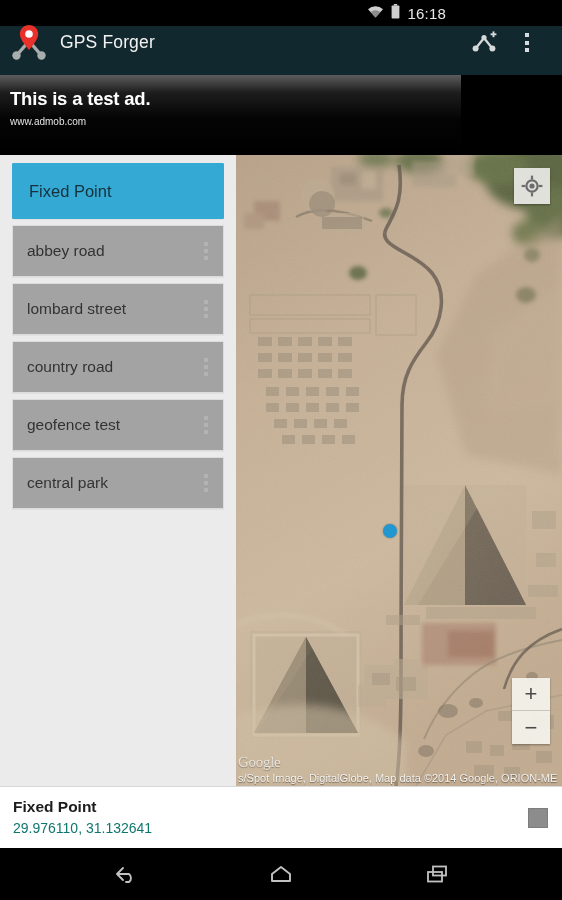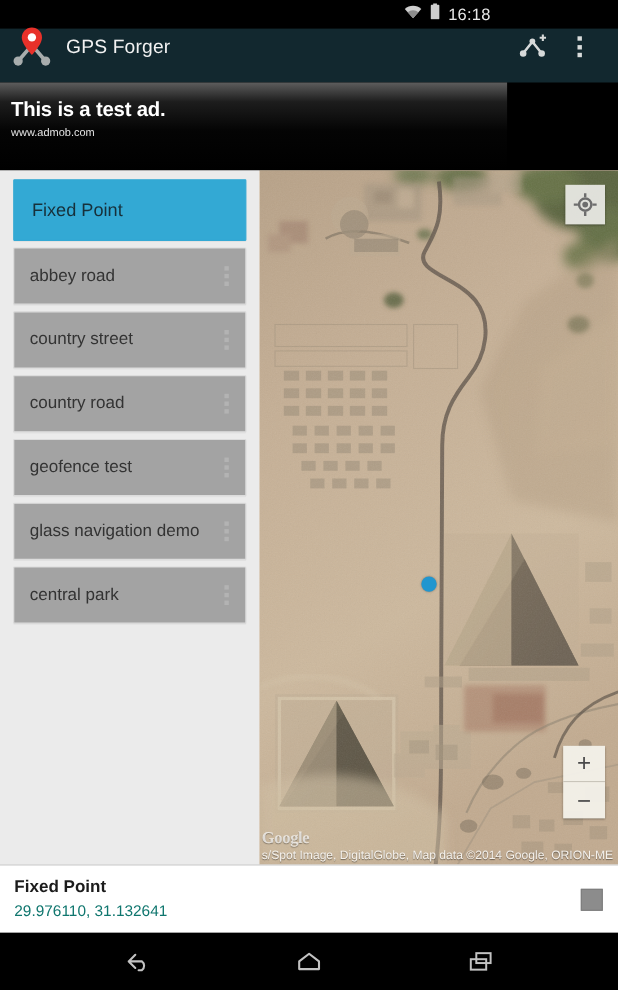--- a/index.html
+++ b/index.html
@@ -222,21 +222,21 @@
     color: #4a4a4a;
     cursor: pointer;
     line-height: 1;
     user-select: none;
   }
   .zoom-btn.zoom-in { border-bottom: 1px solid #c9c5ba; }
   .google-logo {
     position: absolute;
     left: 2px; bottom: 15px;
     font-size: 15px;
-    font-weight: bold;
+    font-weight: normal;
     color: rgba(255,255,255,0.72);
     text-shadow: 0 1px 1px rgba(0,0,0,0.35);
     letter-spacing: -0.3px;
     font-family: "Liberation Serif", serif;
   }
   .map-attribution {
     position: absolute;
     left: 0; bottom: 0;
     width: 100%;
     font-size: 11px;
@@ -369,45 +369,37 @@
         </div>
         <div class="list-item">
           <span class="item-label">abbey road</span>
           <span class="row-dots">
             <i></i>
             <i></i>
             <i></i>
           </span>
         </div>
         <div class="list-item">
-          <span class="item-label">country street</span>
+          <span class="item-label">lombard street</span>
           <span class="row-dots">
             <i></i>
             <i></i>
             <i></i>
           </span>
         </div>
         <div class="list-item">
           <span class="item-label">country road</span>
           <span class="row-dots">
             <i></i>
             <i></i>
             <i></i>
           </span>
         </div>
         <div class="list-item">
           <span class="item-label">geofence test</span>
-          <span class="row-dots">
-            <i></i>
-            <i></i>
-            <i></i>
-          </span>
-        </div>
-        <div class="list-item">
-          <span class="item-label">glass navigation demo</span>
           <span class="row-dots">
             <i></i>
             <i></i>
             <i></i>
           </span>
         </div>
         <div class="list-item">
           <span class="item-label">central park</span>
           <span class="row-dots">
             <i></i>

